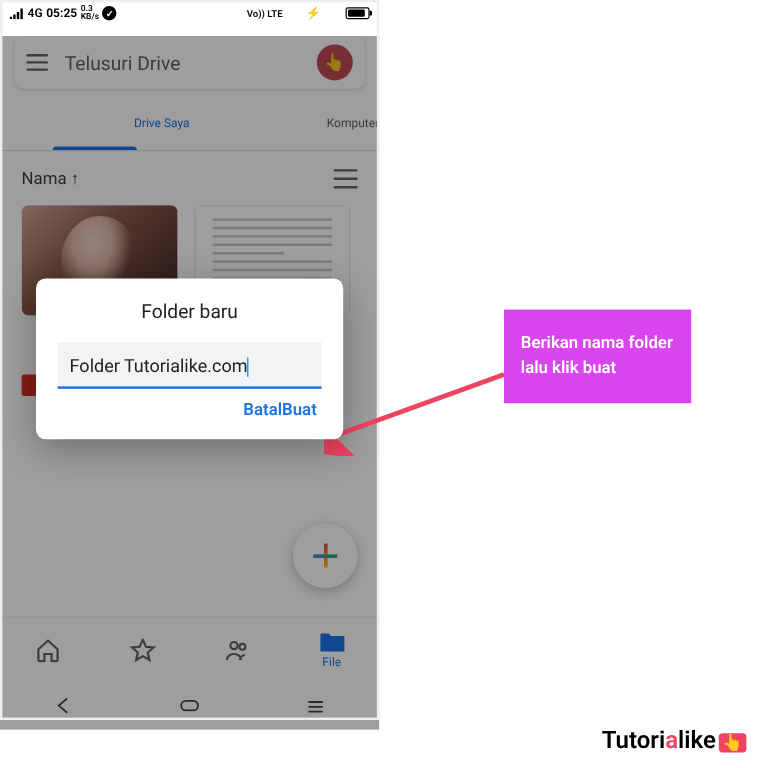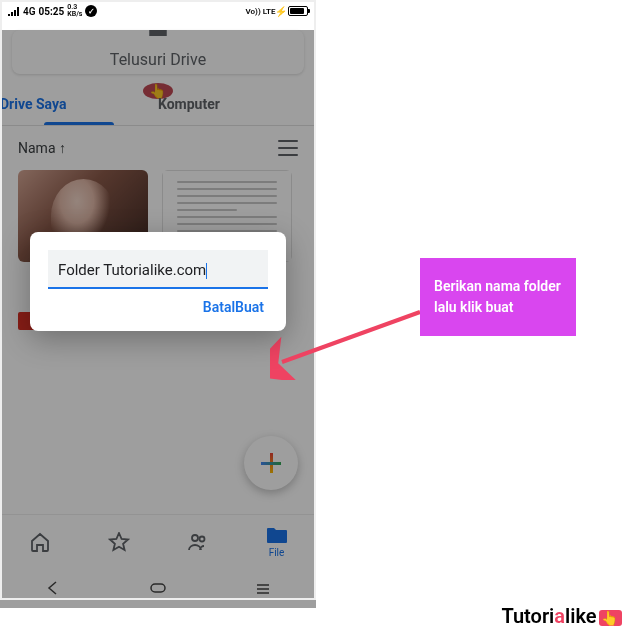--- a/index.html
+++ b/index.html
@@ -1,33 +1,33 @@
 <!DOCTYPE html>
 <html><head>
 <meta charset="utf-8">
 <style>
   * { box-sizing: border-box; margin: 0; padding: 0; }
   body { font-family: -apple-system, BlinkMacSystemFont, 'Segoe UI', Roboto, sans-serif; background: #fff; width: 640px; height: 640px; position: relative; overflow: hidden; }
   .phone { position: absolute; left: 0; top: 0; width: 316px; height: 600px; background: #fff; }
   .status-bar { height: 22px; background: #fff; display: flex; align-items: center; justify-content: space-between; padding: 0 8px; font-size: 10px; font-weight: 600; }
   .status-left { display: flex; align-items: center; gap: 3px; }
-  .status-right { display: flex; align-items: center; gap: 0; }
+  .status-right { display: flex; align-items: center; gap: 20px; }
   .sig-icon { width: 12px; height: 10px; }
   .bat-icon { width: 20px; height: 10px; border: 1px solid #000; border-radius: 2px; position: relative; }
   .bat-icon::after { content: ''; position: absolute; right: -3px; top: 2px; width: 2px; height: 4px; background: #000; border-radius: 0 1px 1px 0; }
   .bat-fill { position: absolute; left: 1px; top: 1px; bottom: 1px; width: 75%; background: #000; border-radius: 1px; }
   .overlay { position: absolute; inset: 0; background: rgba(0,0,0,0.38); }
   .app { position: relative; height: 578px; }
-  .search-bar { margin: 8px 12px; height: 44px; background: #fff; border-radius: 8px; box-shadow: 0 1px 3px rgba(0,0,0,0.15); display: flex; align-items: center; padding: 0 10px; gap: 14px; flex-direction: column; }
+  .search-bar { margin: 8px 12px; height: 44px; background: #fff; border-radius: 8px; box-shadow: 0 1px 3px rgba(0,0,0,0.15); display: flex; align-items: center; padding: 0 10px; gap: 14px; }
   .menu-lines { width: 18px; height: 14px; display: flex; flex-direction: column; justify-content: space-between; }
   .menu-lines span { height: 2px; background: #5f6368; border-radius: 1px; }
   .search-text { flex: 1; color: #5f6368; font-size: 16px; }
   .avatar { width: 30px; height: 30px; border-radius: 50%; background: #bf4954; display: flex; align-items: center; justify-content: center; color: #fff; font-size: 14px; }
   .tabs { display: flex; height: 44px; border-bottom: 1px solid #e0e0e0; }
-  .tab { flex: 1; display: flex; align-items: center; justify-content: flex-start; font-size: 14px; color: #5f6368; position: relative; font-weight: 700; }
+  .tab { flex: 1; display: flex; align-items: center; justify-content: flex-end; font-size: 10px; color: #5f6368; position: relative; font-weight: 400; }
   .tab.active { color: #1a73e8; }
   .tab.active::after { content: ''; position: absolute; bottom: 0; left: 50%; transform: translateX(-50%); width: 70px; height: 3px; background: #1a73e8; border-radius: 3px 3px 0 0; }
   .sort-row { display: flex; align-items: center; justify-content: space-between; padding: 14px 18px; }
   .sort-label { font-size: 14px; color: #3c4043; }
   .view-icon { width: 20px; height: 16px; display: flex; flex-direction: column; justify-content: space-between; }
   .view-icon span { height: 2px; background: #5f6368; border-radius: 1px; }
   .grid { display: flex; gap: 14px; padding: 0 18px; }
   .card { width: 130px; }
   .thumb { width: 130px; height: 92px; border-radius: 6px; overflow: hidden; }
   .thumb-img { width: 100%; height: 100%; background: linear-gradient(135deg, #d4a594 0%, #8b5a4a 40%, #3a2520 100%); position: relative; }
@@ -197,20 +197,21 @@
           <svg width="14" height="14" viewBox="0 0 14 14" fill="none" stroke="#444" stroke-width="1.5">
             <path d="M1 4h12M1 8h12M1 12h12"></path>
           </svg>
         </div>
     </div>
 
     <div class="overlay"></div>
   </div>
 
   <div class="dialog">
+    <div class="dialog-title">Folder baru</div>
     <div class="dialog-input-wrap">
       <span class="dialog-input"><span>Folder Tutorialike.com</span><span class="cursor"></span></span>
     </div>
     <div class="dialog-actions">
       <div class="dialog-btn">Batal</div>
       <div class="dialog-btn">Buat</div>
     </div>
   </div>
 </div>
 

